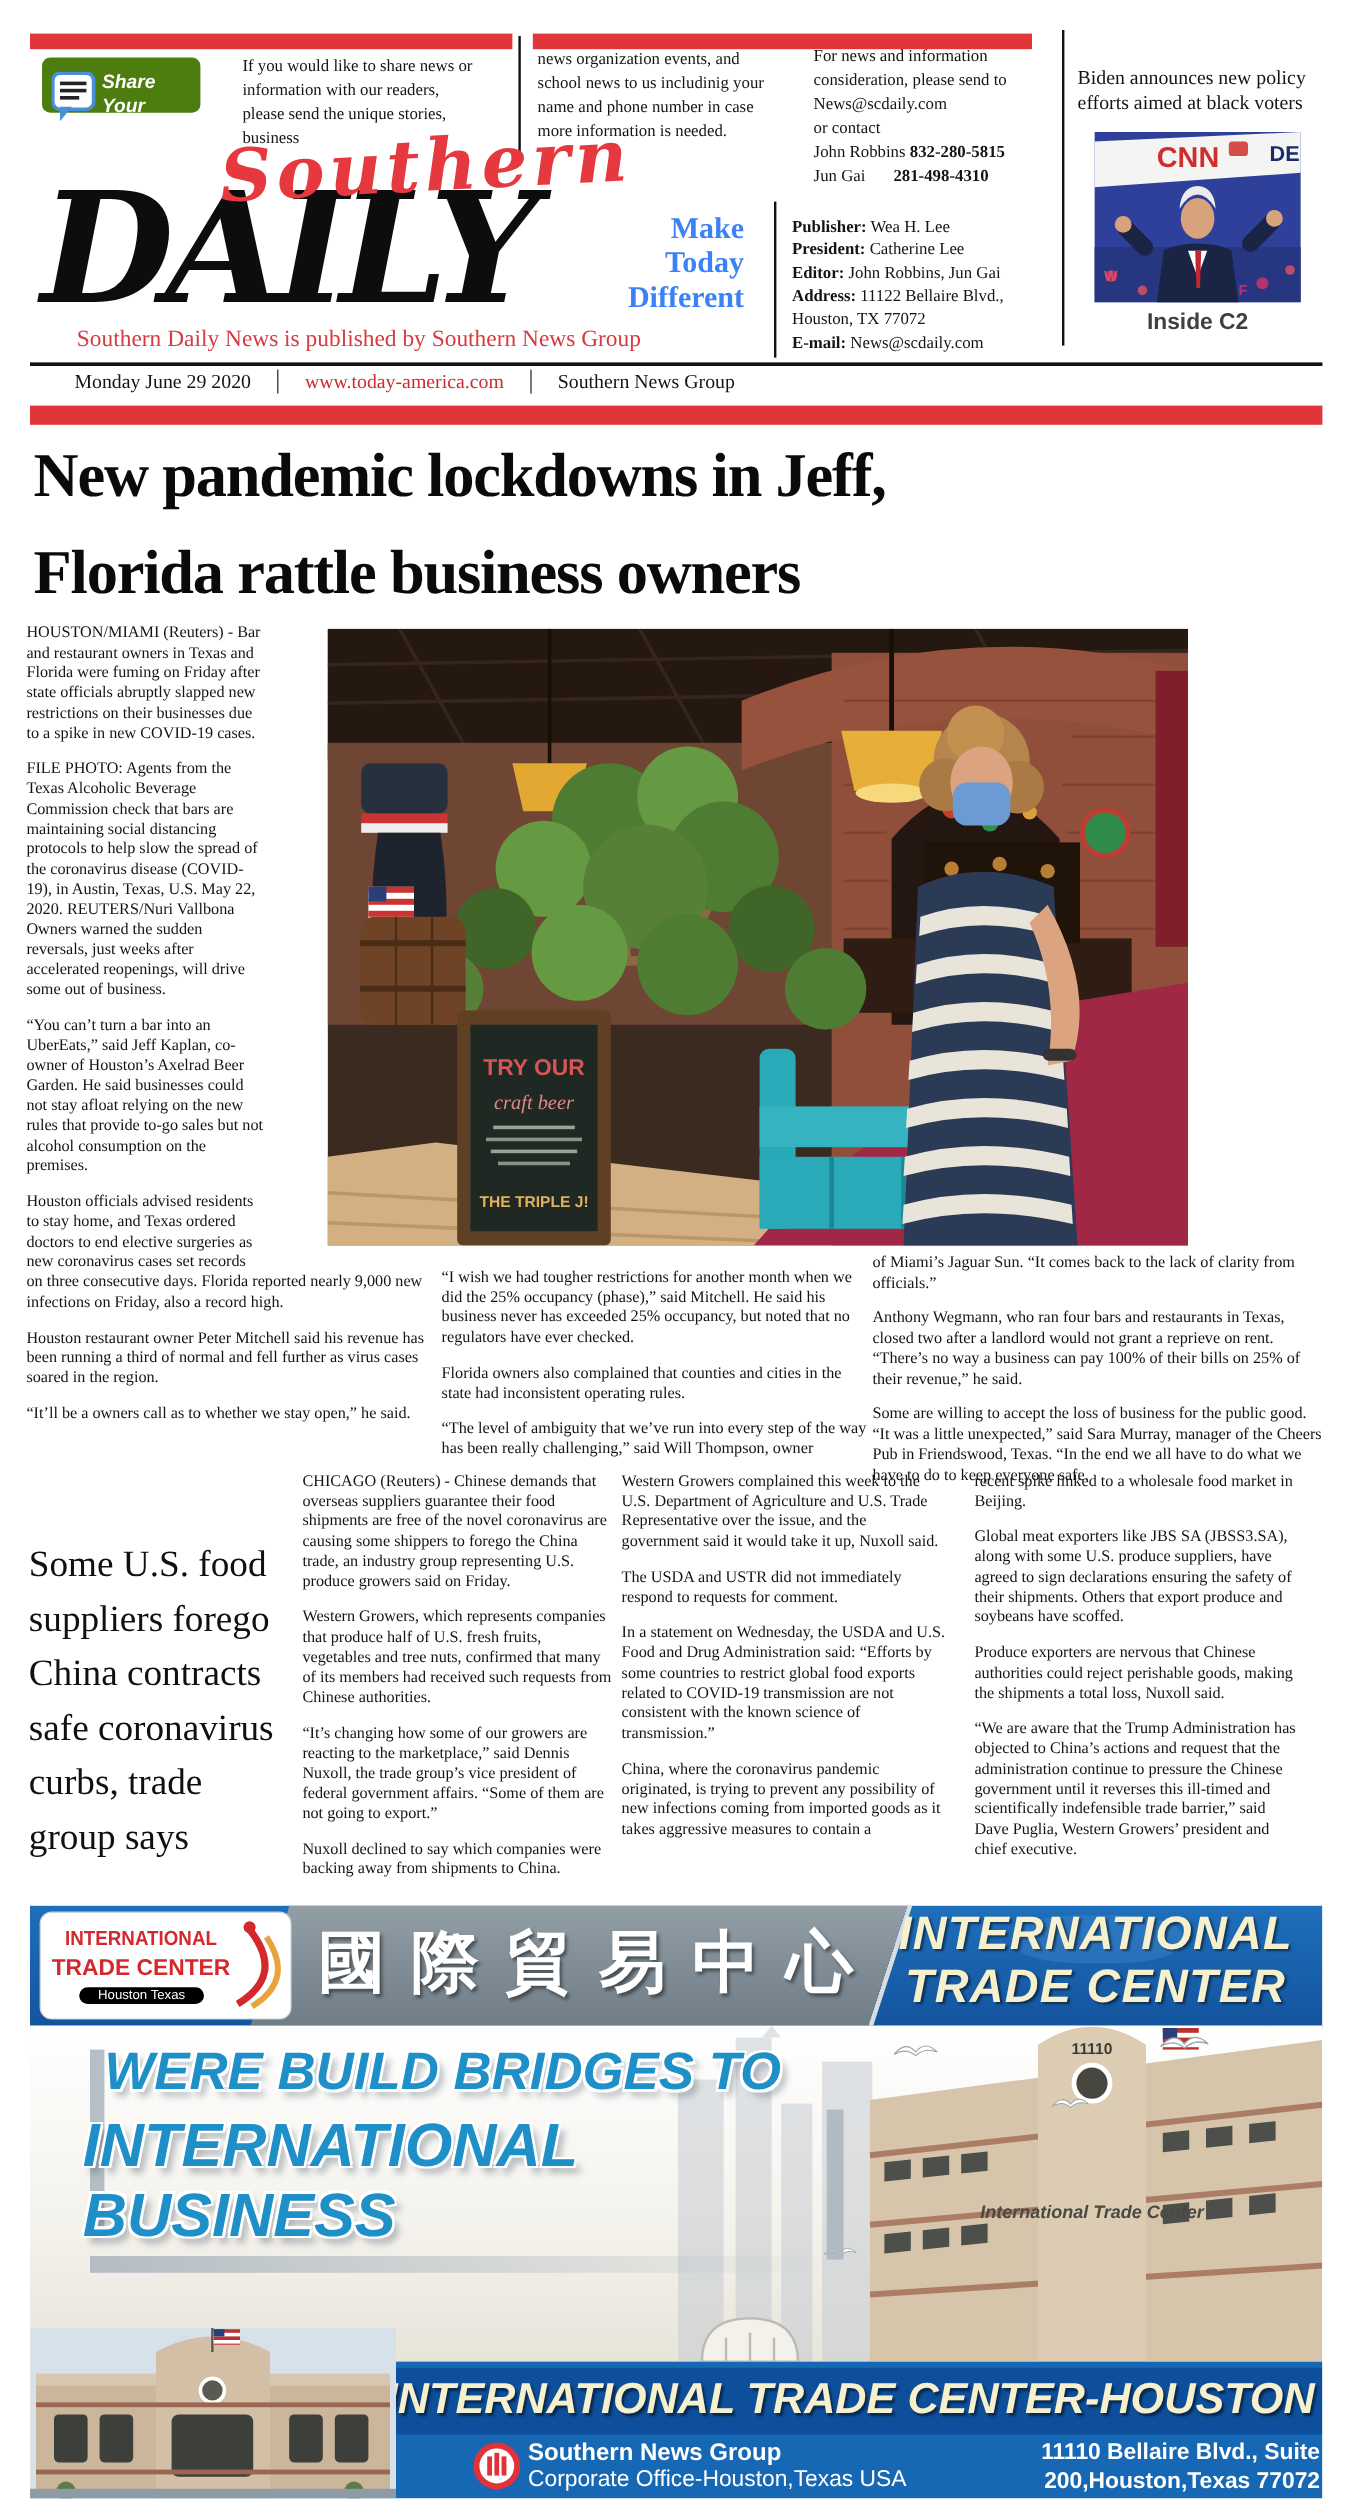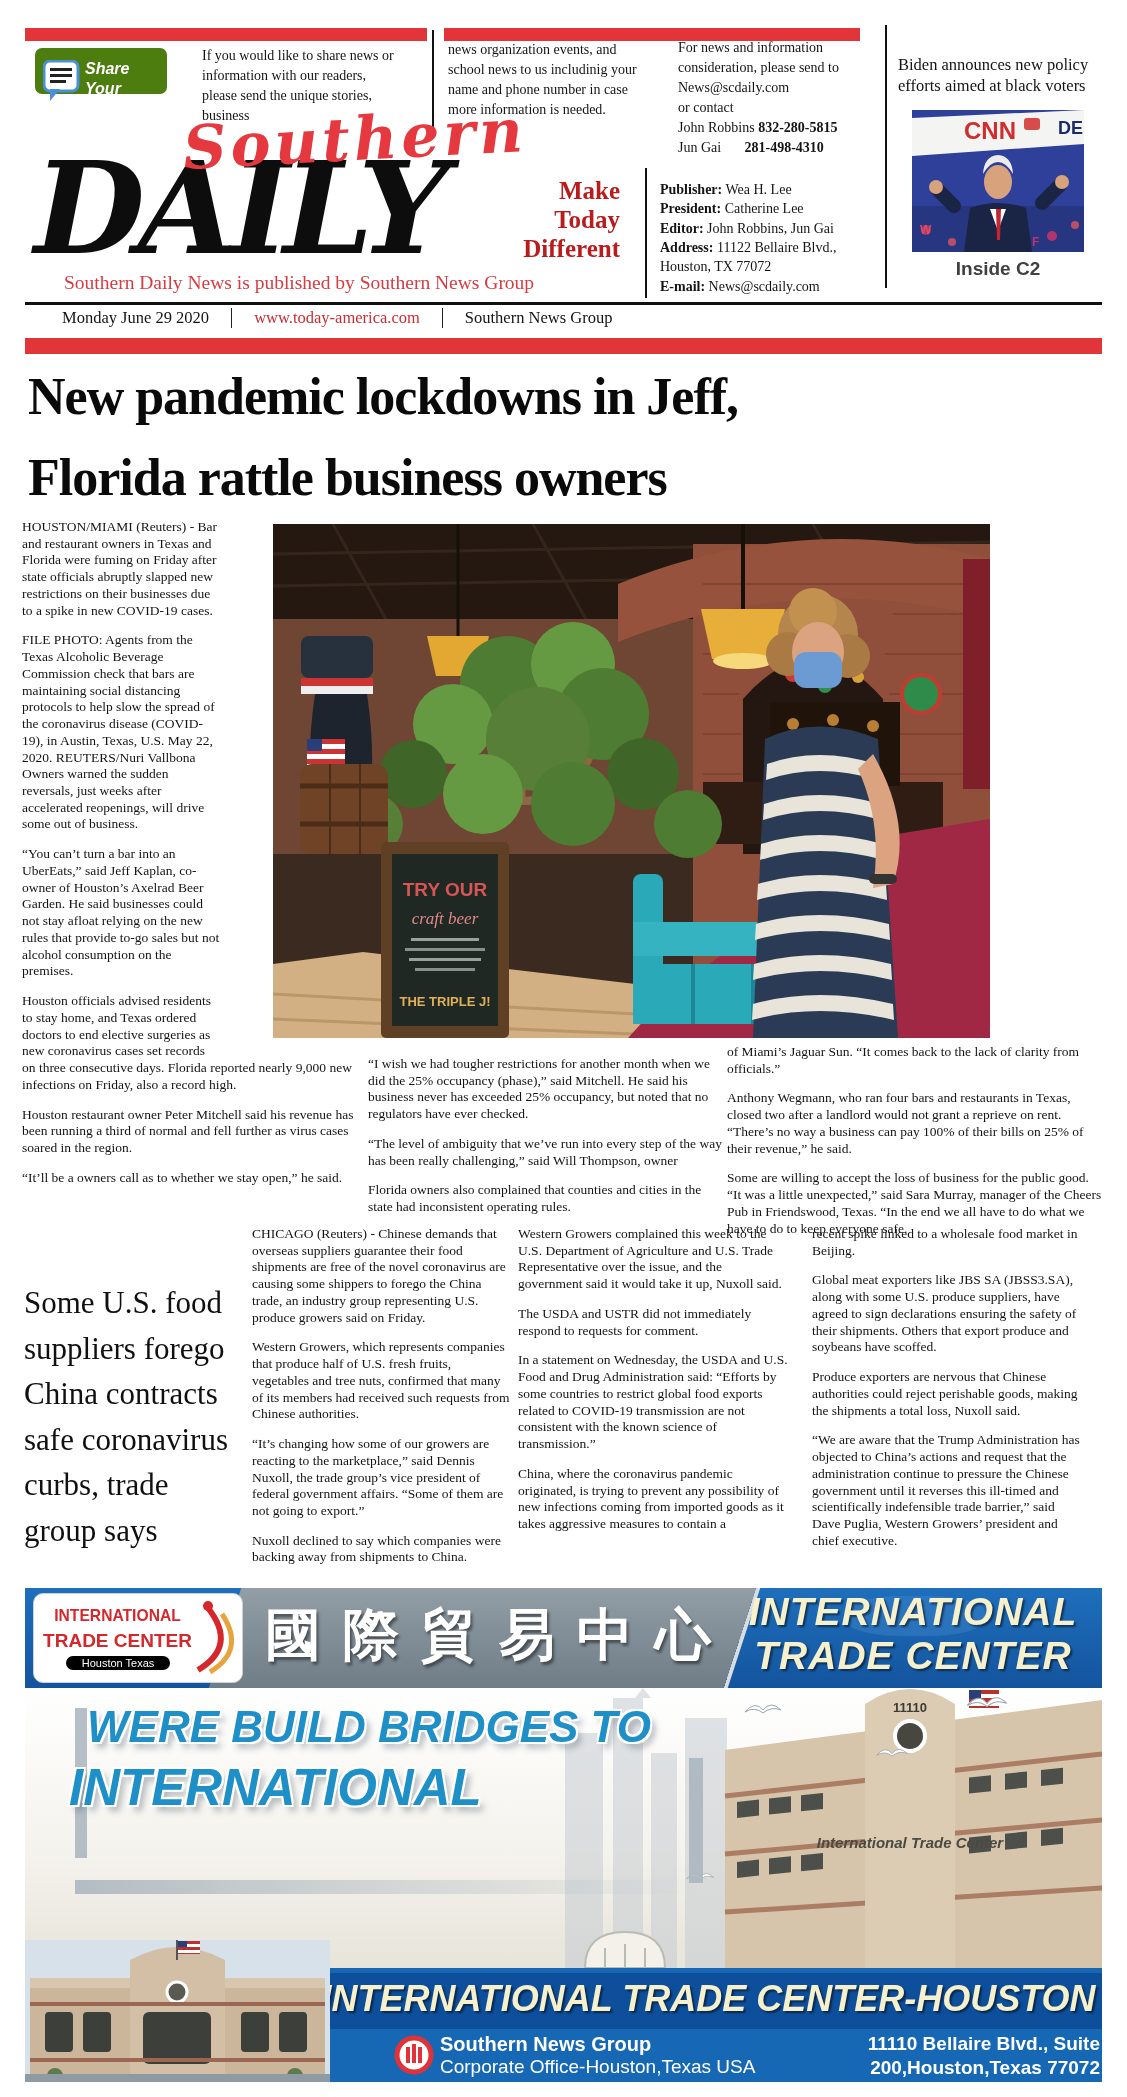--- a/index.html
+++ b/index.html
@@ -17,21 +17,21 @@
   
   .badge{position:absolute;left:35px;top:48px;width:132px;height:46px;background:#4d7c0f;border-radius:7px;}
   .badge .bubble{position:absolute;left:8px;top:12px;}
   .badge .btxt{position:absolute;left:50px;top:11px;color:#fff;font-family:"Liberation Sans",sans-serif;
                font-weight:bold;font-style:italic;font-size:16px;line-height:1.25;}
   
   .script-title{position:absolute;left:183px;top:104px;font-family:"DejaVu Serif",serif;
      font-style:italic;font-weight:bold;font-size:60px;color:#e6393f;letter-spacing:4px;transform:rotate(-3deg);}
   .daily{position:absolute;left:34px;top:144px;font-family:"DejaVu Serif",serif;font-weight:bold;
      font-style:italic;font-size:128px;line-height:1;letter-spacing:-7px;color:#0d0d0d;}
-  .slogan{position:absolute;left:468px;top:176px;width:152px;text-align:right;color:#b91c1c;
+  .slogan{position:absolute;left:468px;top:176px;width:152px;text-align:right;color:#3b82f6;
      font-weight:bold;font-size:25px;line-height:1.16;}
   .publine{position:absolute;left:64px;top:272px;font-size:19.5px;color:#d63b41;}
   .pubblock{position:absolute;left:660px;top:180px;width:215px;font-size:14px;line-height:1.38;}
   
   .datebar{position:absolute;left:62px;top:308px;font-size:16.5px;display:flex;align-items:center;}
   .datebar .sep{display:inline-block;width:1px;height:20px;background:#222;margin:0 22px;}
   .url-red{color:#cc2b31;}
   
   .headline1{position:absolute;left:28px;top:356px;width:1060px;font-weight:bold;font-size:52px;
      line-height:1.56;letter-spacing:-1px;color:#0a0a0a;}
@@ -325,22 +325,22 @@
         <p class="para">HOUSTON/MIAMI (Reuters) - Bar and restaurant owners in Texas and Florida were fuming on Friday after state officials abruptly slapped new restrictions on their businesses due to a spike in new COVID-19 cases.</p>
         <p class="para">FILE PHOTO: Agents from the Texas Alcoholic Beverage Commission check that bars are maintaining social distancing protocols to help slow the spread of the coronavirus disease (COVID-19), in Austin, Texas, U.S. May 22, 2020. REUTERS/Nuri Vallbona Owners warned the sudden reversals, just weeks after accelerated reopenings, will drive some out of business.</p>
         <p class="para">“You can’t turn a bar into an UberEats,” said Jeff Kaplan, co-owner of Houston’s Axelrad Beer Garden. He said businesses could not stay afloat relying on the new rules that provide to-go sales but not alcohol consumption on the premises.</p>
         <p class="para">Houston officials advised residents to stay home, and Texas ordered doctors to end elective surgeries as new coronavirus cases set records on three consecutive days. Florida reported nearly 9,000 new infections on Friday, also a record high.</p>
         <p class="para">Houston restaurant owner Peter Mitchell said his revenue has been running a third of normal and fell further as virus cases soared in the region.</p>
         <p class="para">“It’ll be a owners call as to whether we stay open,” he said.</p>
       </div>
   </div>
   <div class="abs coltext story-col" style="left:368px;top:1056px;width:354px;">
       <p class="para">“I wish we had tougher restrictions for another month when we did the 25% occupancy (phase),” said Mitchell. He said his business never has exceeded 25% occupancy, but noted that no regulators have ever checked.</p>
+      <p class="para">Florida owners also complained that counties and cities in the state had inconsistent operating rules.</p>
       <p class="para">“The level of ambiguity that we’ve run into every step of the way has been really challenging,” said Will Thompson, owner</p>
-      <p class="para">Florida owners also complained that counties and cities in the state had inconsistent operating rules.</p>
     </div>
   <div class="abs coltext story-col" style="left:727px;top:1044px;width:378px;">
       <p class="para">of Miami’s Jaguar Sun. “It comes back to the lack of clarity from officials.”</p>
       <p class="para">Anthony Wegmann, who ran four bars and restaurants in Texas, closed two after a landlord would not grant a reprieve on rent. “There’s no way a business can pay 100% of their bills on 25% of their revenue,” he said.</p>
       <p class="para">Some are willing to accept the loss of business for the public good. “It was a little unexpected,” said Sara Murray, manager of the Cheers Pub in Friendswood, Texas. “In the end we all have to do what we have to do to keep everyone safe.</p>
     </div>
 
   <div class="headline2">Some U.S. food suppliers forego China contracts safe coronavirus curbs, trade group says</div>
   <div class="abs coltext story-col" style="left:252px;top:1226px;width:258px;">
       <p class="para">CHICAGO (Reuters) - Chinese demands that overseas suppliers guarantee their food shipments are free of the novel coronavirus are causing some shippers to forego the China trade, an industry group representing U.S. produce growers said on Friday.</p>
@@ -446,20 +446,21 @@
         </svg>
       <svg class="abs" style="left:660px;top:180px;" width="30" height="14" viewBox="0 0 40 18">
           <path d="M2 14 Q12 2 20 12 Q28 2 38 12 Q28 8 20 15 Q12 8 2 14" fill="#fff" stroke="#9aa5ad"></path>
         </svg>
 
       <div class="frame-gray" style="left:50px;top:20px;width:12px;height:150px;"></div>
       <div class="frame-gray" style="left:664px;top:70px;width:14px;height:125px;"></div>
       <div class="frame-gray" style="left:50px;top:192px;width:628px;height:14px;background:linear-gradient(90deg,#a9b4bd,rgba(169,180,189,0));"></div>
       <div class="slogan-blue" style="left:62px;top:14px;font-size:44px;">WERE BUILD BRIDGES TO</div>
       <div class="slogan-blue" style="left:44px;top:70px;font-size:51px;">INTERNATIONAL</div>
+      <div class="slogan-blue" style="left:44px;top:128px;font-size:51px;">BUSINESS</div>
       
     </div>
 
     <div class="ad-footer">
       <div class="ad-band"></div>
       <div class="ad-foot-title">INTERNATIONAL TRADE CENTER-HOUSTON</div>
       <svg class="abs" style="left:368px;top:66px;" width="42" height="42" viewBox="0 0 42 42">
         <circle cx="21" cy="21" r="17" fill="#fff" stroke="#e03238" stroke-width="5"></circle>
         <rect x="13" y="13" width="4" height="16" fill="#e03238"></rect>
         <rect x="19" y="10" width="4" height="19" fill="#e03238"></rect>

